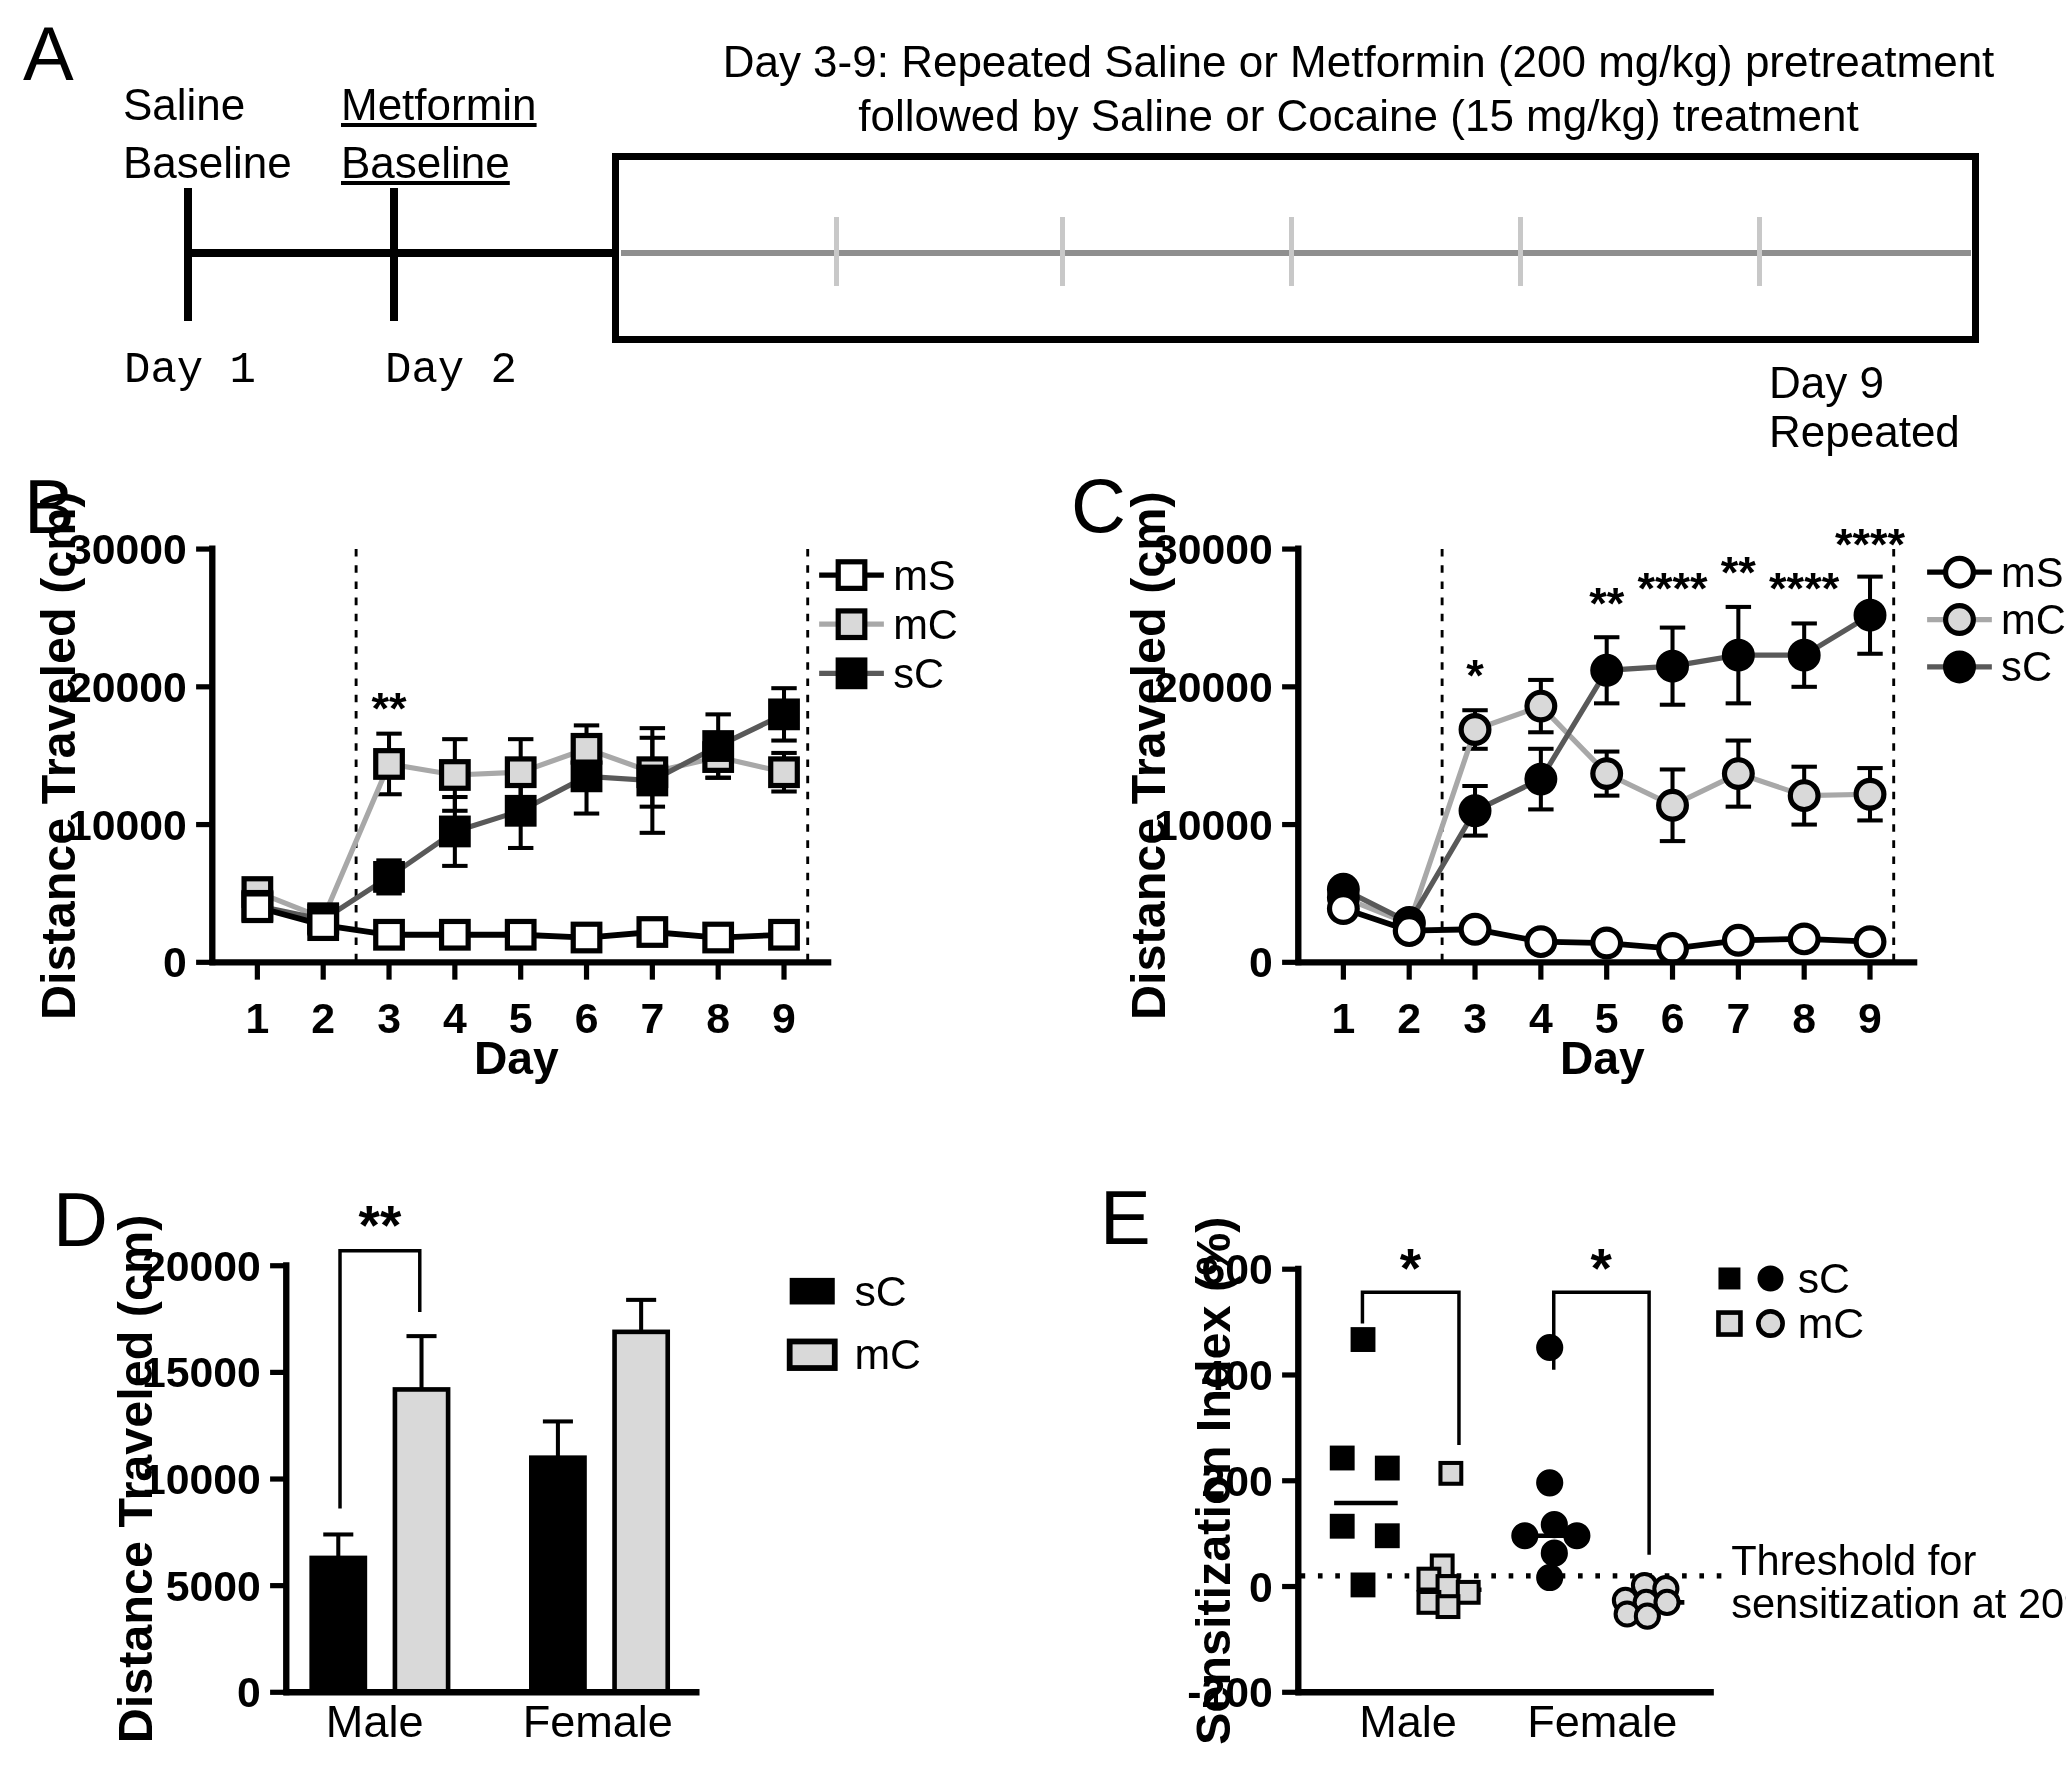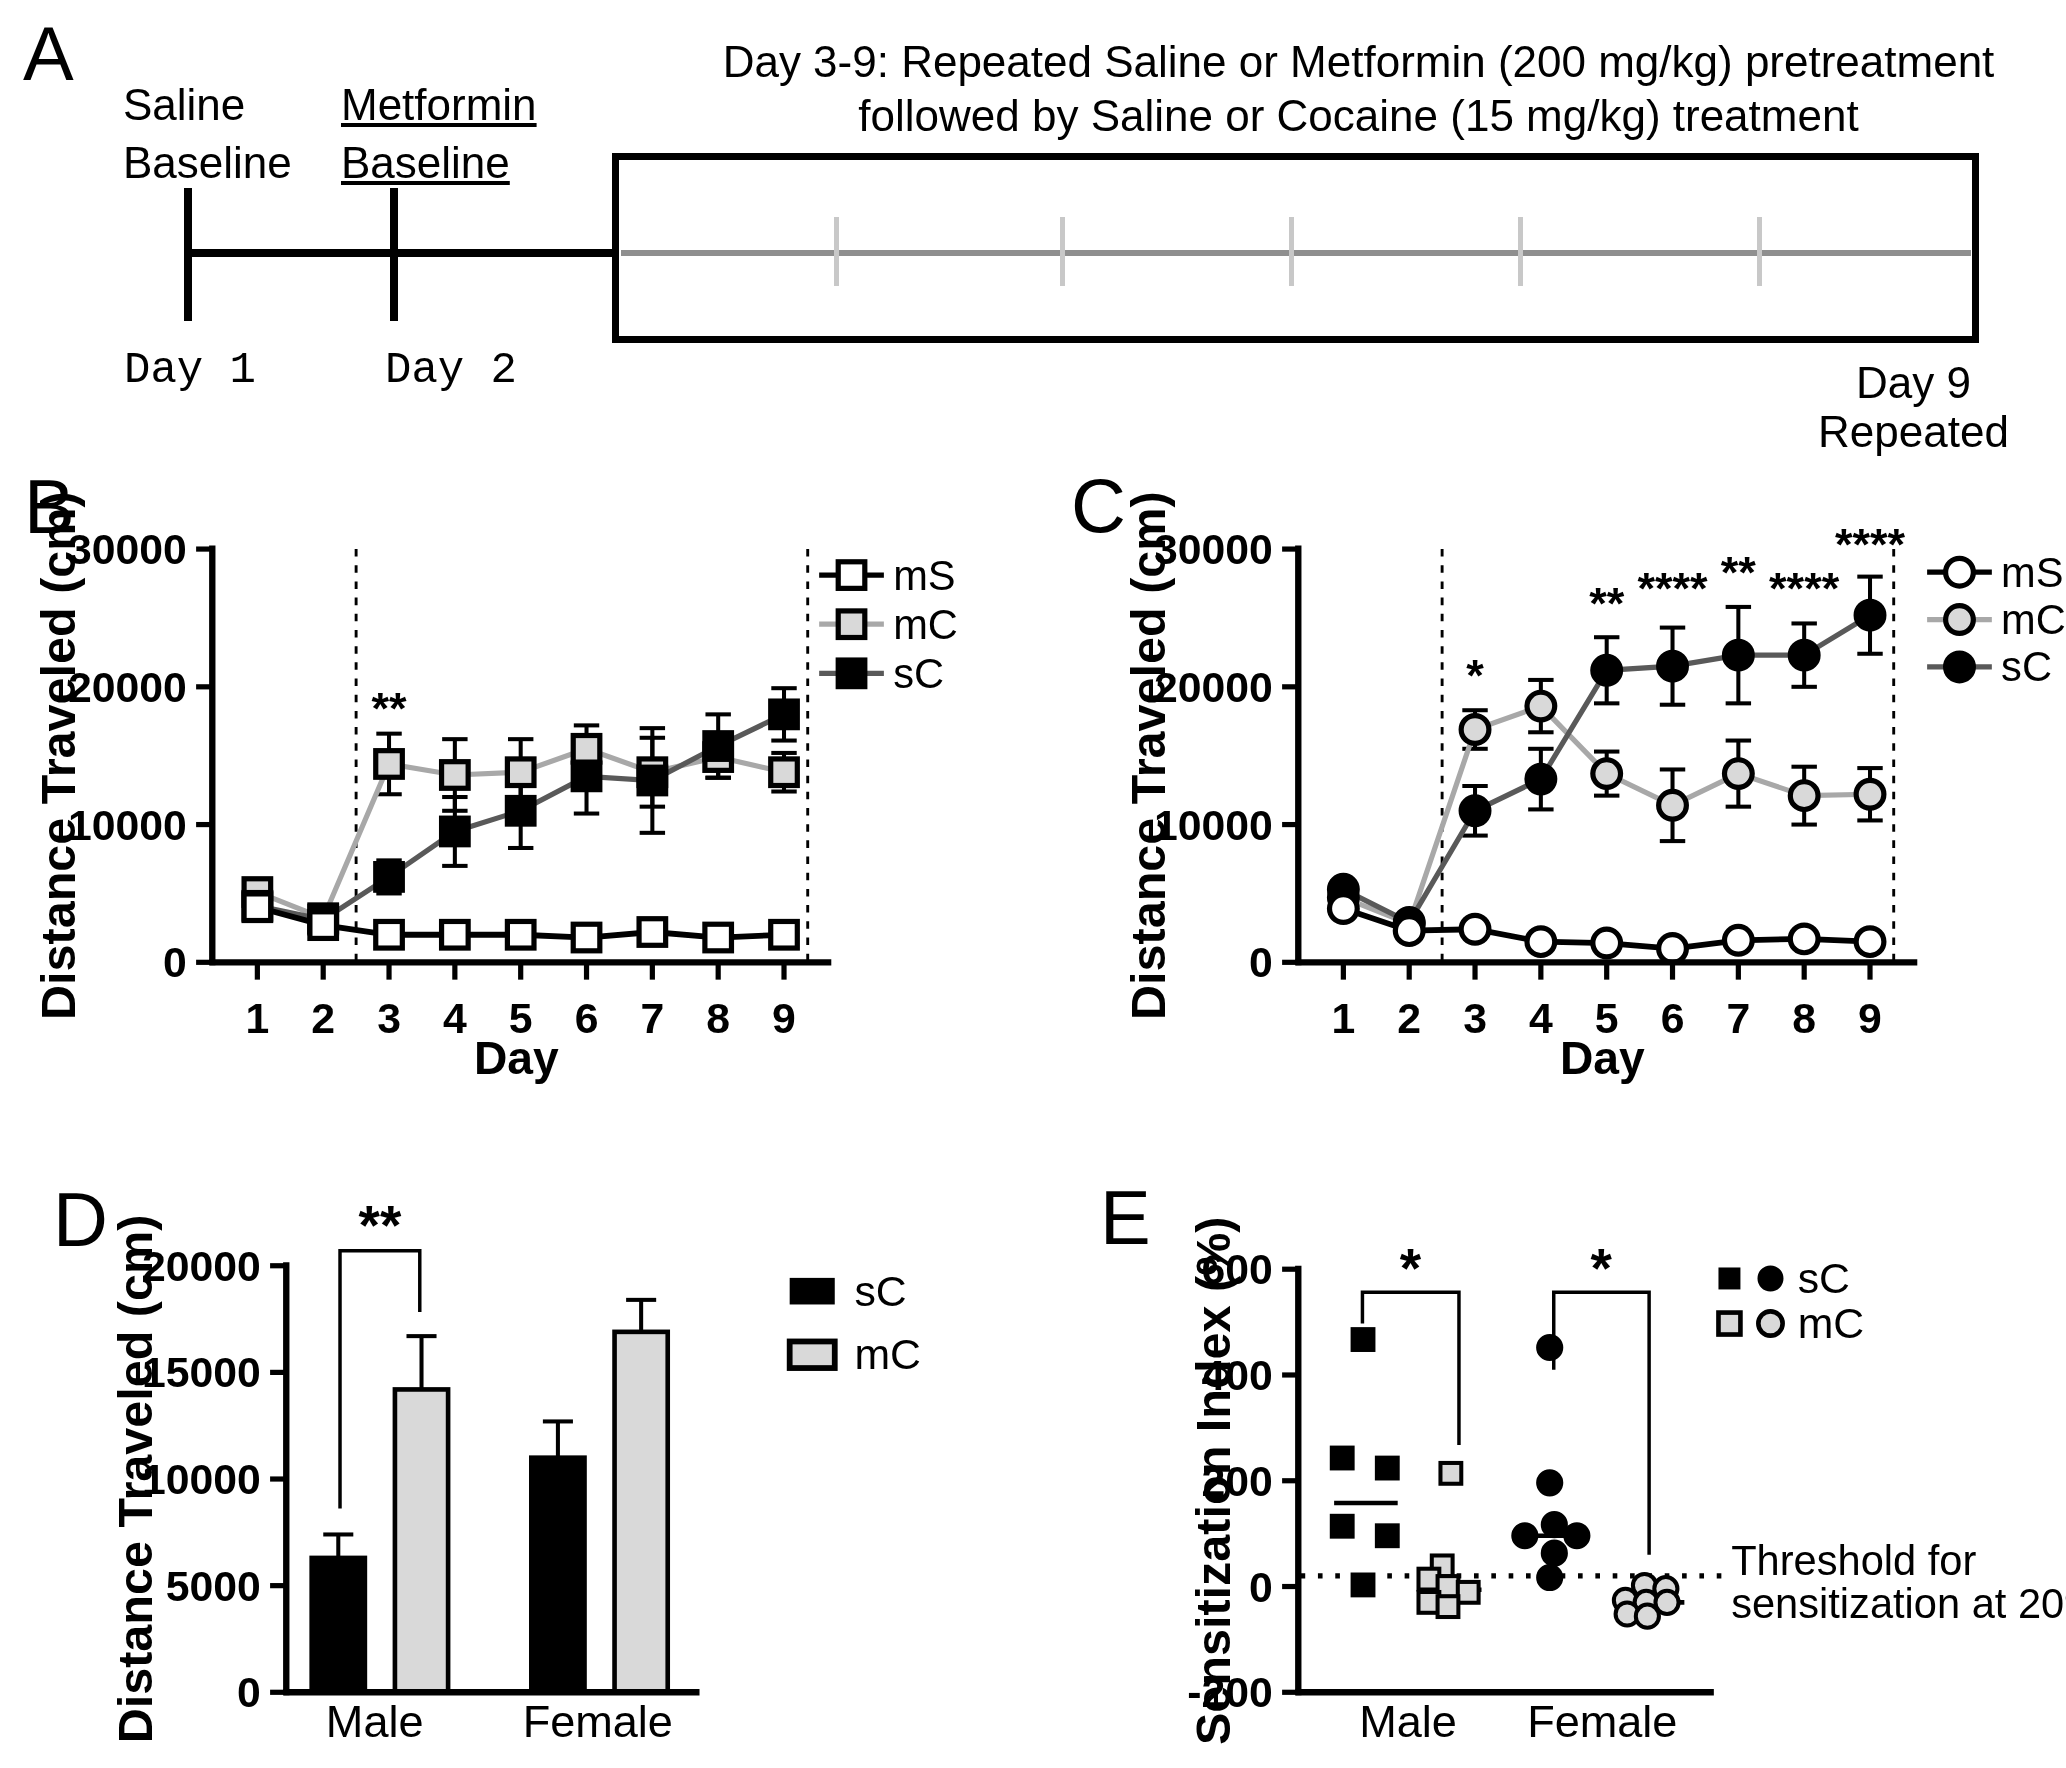--- a/index.html
+++ b/index.html
@@ -3,21 +3,21 @@
 <meta charset="utf-8">
 <style>
   html,body{margin:0;padding:0;background:#ffffff;}
   #figure{position:relative;width:2066px;height:1768px;background:#fff;overflow:hidden;
           font-family:"Liberation Sans", sans-serif;color:#000;}
   .abs{position:absolute;}
   .pletter{font-size:76px;font-weight:400;line-height:1;}
   .atext{font-size:44px;line-height:58px;white-space:pre;}
   .atitle{font-size:44px;line-height:1.2;text-align:center;white-space:nowrap;}
   .aday{font-size:44px;line-height:49px;font-family:Liberation Mono, monospace;}
-  .aright{font-size:44px;line-height:49px;text-align:center;}
+  .aright{font-size:44px;line-height:49px;text-align:left;}
   .hline{background:#000;}
   #treatment-box{border:7.5px solid #000;background:#fff;box-sizing:border-box;}
   svg text{font-family:"Liberation Sans", sans-serif;}
 </style>
 </head>
 <body>
 
 <div id="figure">
 
   <div class="abs pletter" style="left:23px;top:16px;">A</div>

